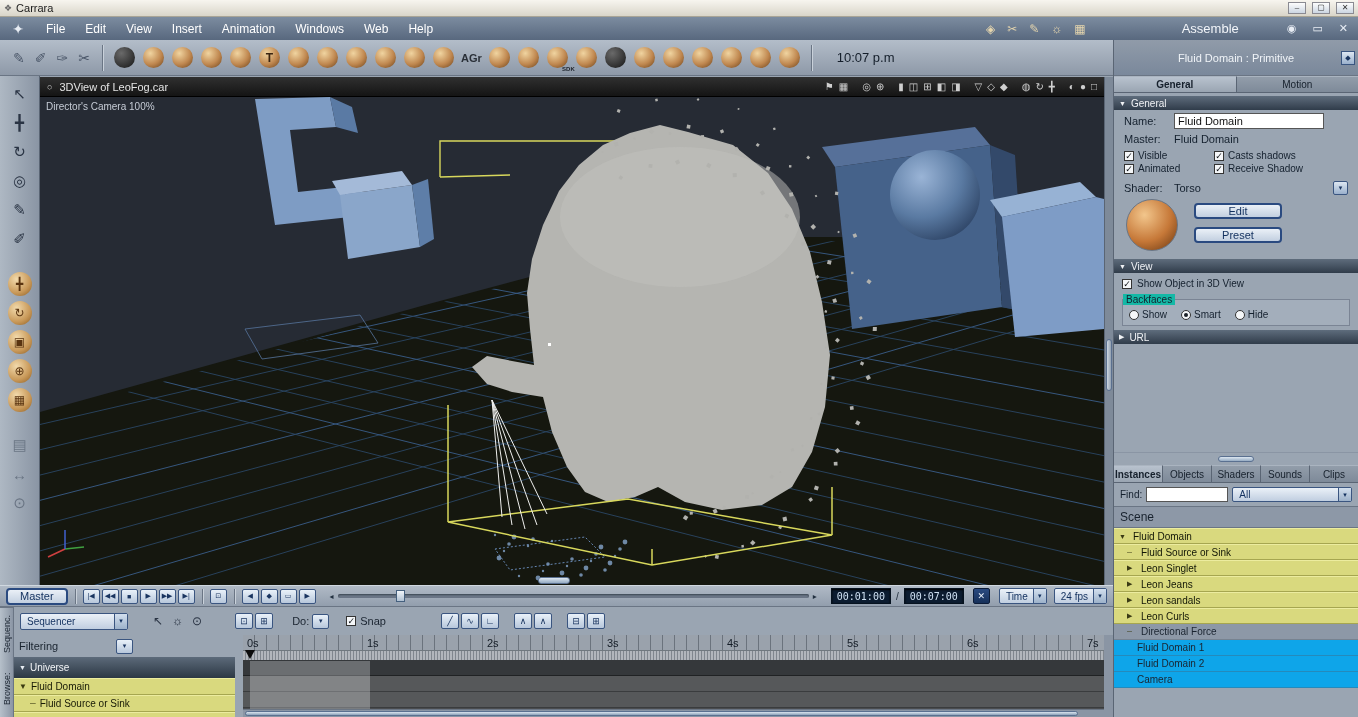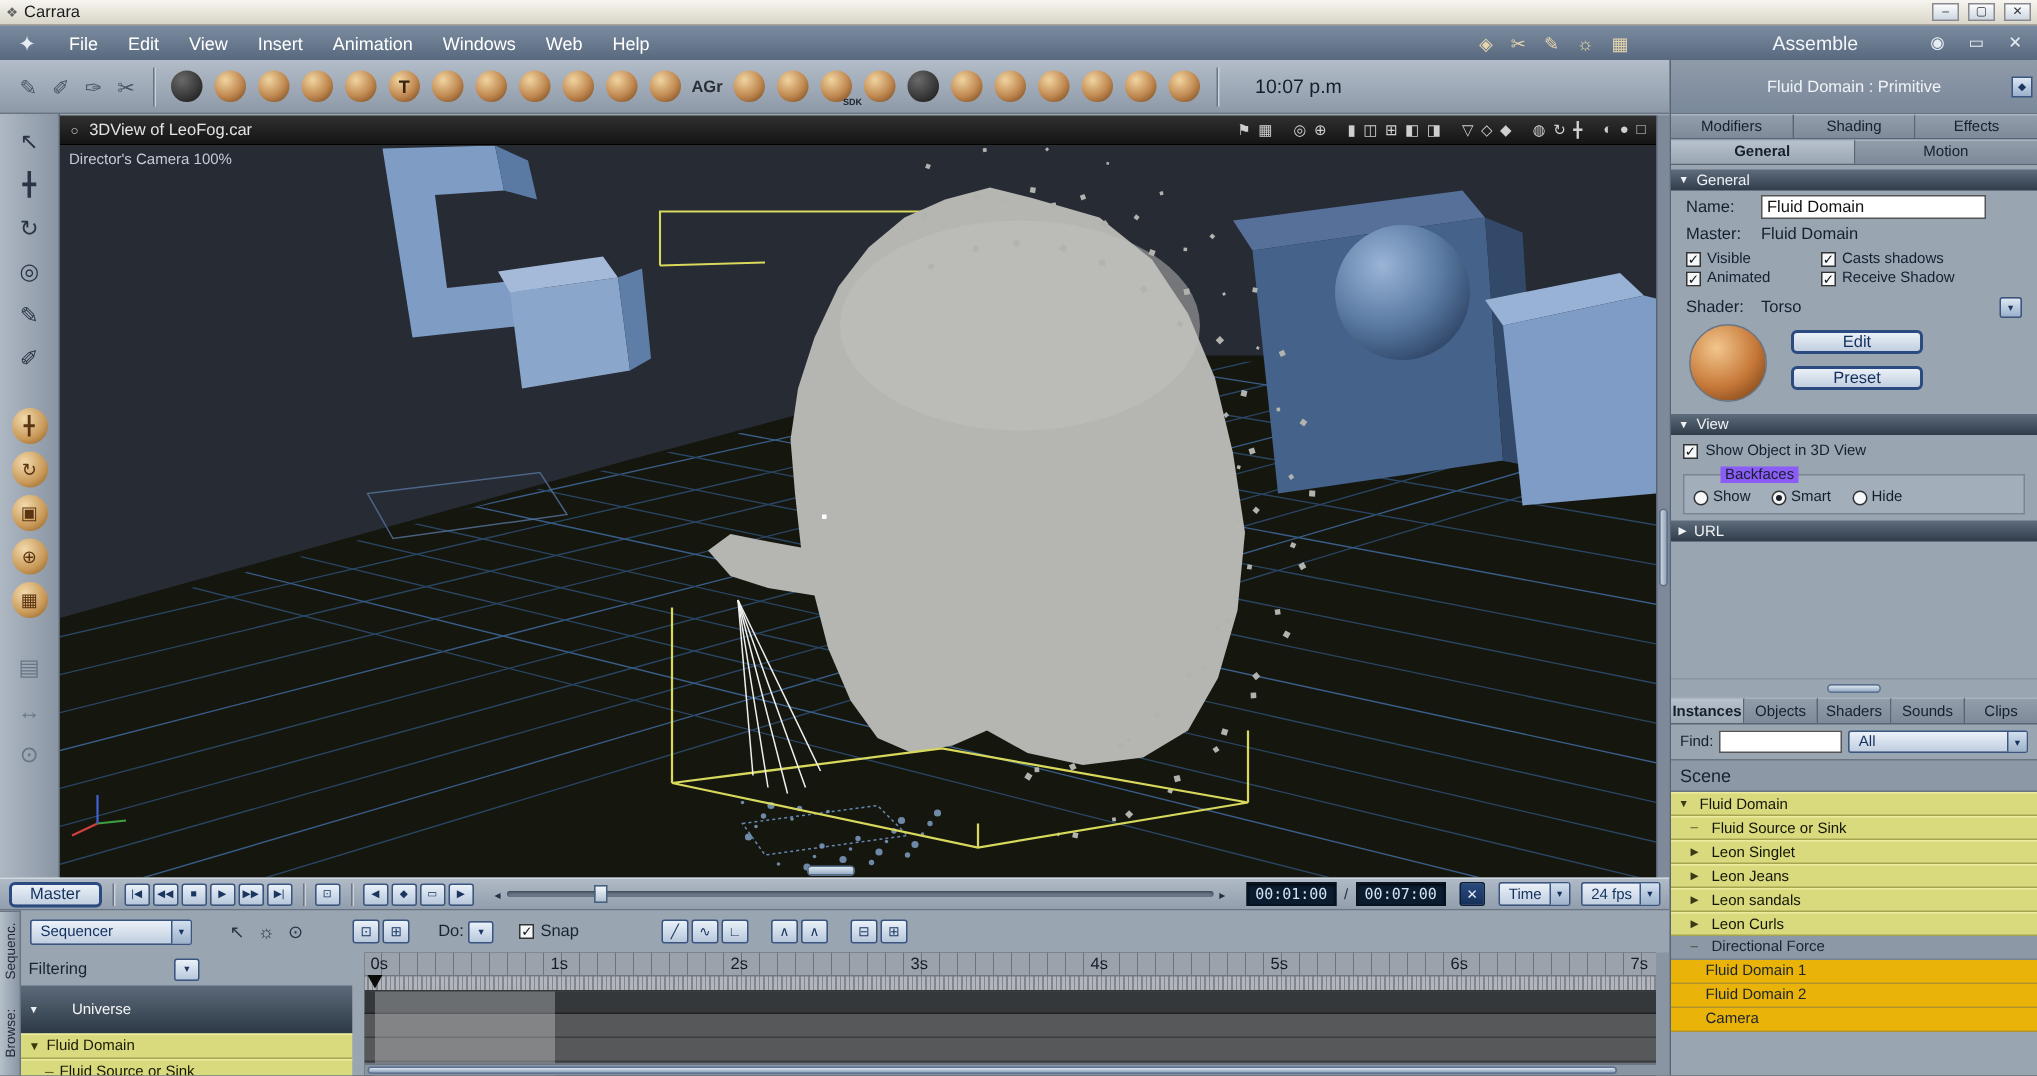--- a/index.html
+++ b/index.html
@@ -82,21 +82,21 @@
   .seq-tool{font-size:12px;color:#2a3444;}
   #seq-marker{display:flex;gap:2px;margin-left:30px;}
   #seq-do{margin-left:16px;font-size:11px;color:#1a2430;display:flex;align-items:center;gap:3px;}
   #seq-snap{margin-left:14px;display:flex;align-items:center;gap:4px;font-size:11px;color:#1a2430;}
   #seq-tween{display:flex;gap:2px;margin-left:52px;}
   #seq-nav{display:flex;gap:2px;margin-left:12px;}
   #seq-view{display:flex;gap:2px;margin-left:12px;}
   #seq-tree{position:absolute;left:14px;top:28px;width:221px;height:82px;overflow:hidden;}
   #filter-row{height:22px;display:flex;align-items:center;padding:0 5px;font-size:11px;color:#1a2430;}
   #filter-row .btn-blue{margin-left:58px;width:16px;}
-  .dark-row{height:32px;background:linear-gradient(#5c6a7a,#2c3844);color:#f4f6f8;font-size:10px;display:flex;align-items:center;padding:0 5px;gap:22px;}
+  .dark-row{height:21px;background:linear-gradient(#5c6a7a,#2c3844);color:#f4f6f8;font-size:10px;display:flex;align-items:center;padding:0 5px;gap:4px;}
   .dark-row .tri{font-size:7px;color:#e8eef4;}
   .yellow-row{height:17px;background:#d9d97e;border-top:1px solid #ecec9f;border-bottom:1px solid #a6a650;color:#181a06;font-size:10px;display:flex;align-items:center;padding:0 5px;gap:4px;}
   .yellow-row .marker{font-size:8px;color:#3a3a10;}
   .yellow-row.child{padding-left:16px;}
   #seq-partial{height:11px;background:#d9d97e;border-top:1px solid #ecec9f;}
   #timeline{position:absolute;left:243px;top:28px;width:861px;height:82px;background:#4a4c4f;overflow:hidden;}
   #seq-ruler{position:absolute;left:0;top:0;right:0;height:16px;background:#9aa2ac;border-bottom:1px solid #70787f;background-image:repeating-linear-gradient(90deg,transparent 0 11px,rgba(50,58,68,0.45) 11px 12px);}
   #seq-ruler .lbl{position:absolute;top:2px;font-size:11px;color:#141c26;}
   #seq-ticks{position:absolute;left:0;top:16px;right:0;height:10px;background:repeating-linear-gradient(90deg,#b2b6bc 0 2px,#80868e 2px 3px);border-bottom:1px solid #35383b;}
   #track-universe{position:absolute;left:0;top:26px;right:0;height:15px;background:#35383b;border-bottom:1px solid #202224;}
@@ -123,41 +123,41 @@
   #cb-grid{display:grid;grid-template-columns:86px 1fr;gap:2px 4px;padding:4px 10px;font-size:10px;color:#14202e;}
   .cb-item{display:flex;align-items:center;gap:4px;}
   .cb{width:10px;height:10px;background:#f5f7f9;border:1px solid #333;font-size:9px;line-height:9px;text-align:center;color:#101418;flex:none;}
   #shader-row .chev-btn{margin-left:auto;width:15px;height:14px;border:1px solid #3a5580;background:linear-gradient(#dde7f2,#9ab0cc);font-size:7px;color:#1a3560;display:flex;align-items:center;justify-content:center;border-radius:2px;}
   #thumb-row{display:flex;align-items:flex-start;gap:16px;padding:3px 12px 5px;}
   #shader-thumb{width:52px;height:52px;border-radius:50%;background:radial-gradient(circle at 35% 30%,#f2c68c,#c67838 55%,#663510);border:1px solid #6a7584;flex:none;}
   #thumb-btns{display:flex;flex-direction:column;gap:8px;padding-top:4px;}
   #thumb-btns .carr-btn{width:88px;height:16px;}
   .cb-row{display:flex;align-items:center;gap:5px;padding:5px 8px 2px;font-size:10px;color:#14202e;}
   #backfaces{border:1px solid #7a8494;background:#a3aebb;margin:8px 8px 4px;padding:9px 6px 5px;position:relative;display:flex;gap:14px;font-size:10px;color:#14202e;}
-  #backfaces .legend{position:absolute;top:-6px;left:24px;background:#8b5cf6;padding:0 3px;font-size:10px;}
+  #backfaces .legend{position:absolute;top:-6px;left:0;background:#14b8a6;padding:0 3px;font-size:10px;}
   .radio-item{display:flex;align-items:center;gap:3px;}
   .radio{width:10px;height:10px;border-radius:50%;background:#f5f7f9;border:1px solid #333;position:relative;flex:none;}
   .radio.sel::after{content:"";position:absolute;inset:2px;background:#1a2028;border-radius:50%;}
 
   
   #rp-bottom{position:absolute;left:0;right:0;top:412px;bottom:0;}
   #rp-splitter{height:13px;display:flex;align-items:center;justify-content:center;border-top:1px solid #8a95a4;}
   .pill{width:36px;height:6px;border-radius:3px;background:linear-gradient(#dde7f1,#95abc3);border:1px solid #5a7090;}
   #browser-tabs .tab{font-size:10px;height:17px;}
   #find-row{display:flex;align-items:center;gap:4px;padding:4px 6px;font-size:10px;color:#14202e;}
   #find-input{width:82px;height:15px;}
   #find-row .dd{flex:1;height:15px;}
   #scene-label{font-size:12px;color:#18222e;padding:3px 6px;background:#8d98a7;border-top:1px solid #6a7584;border-bottom:1px solid #6a7584;}
   #scene-tree{background:#9aa5b2;}
   .trow{height:16px;display:flex;align-items:center;font-size:10px;color:#121606;padding-left:5px;gap:4px;border-bottom:1px solid rgba(80,90,104,0.35);}
   .trow .marker{font-size:7px;width:10px;color:#3a3a14;flex:none;}
   .trow.selected,.trow.selected-child{background:#d9d97e;border-top:1px solid #ecec9f;border-bottom:1px solid #a6a650;}
   .trow.selected-child{padding-left:13px;}
   .trow.child{background:#8d98a7;color:#1a2430;padding-left:13px;}
-  .trow.plain{background:#eab308;color:#1a2430;padding-left:9px;}
+  .trow.plain{background:#0ea5e9;color:#1a2430;padding-left:9px;}
 </style>
 </head>
 <body>
 
 <div id="app">
 
   <div id="titlebar" class="abs">
     <span class="app-icon">❖</span>
     <span>Carrara</span>
     <span class="spacer"></span>
@@ -623,25 +623,20 @@
       </div>
     </div>
     <div id="timeline-edge"></div>
   </div>
 
   <div id="rpanel" class="abs">
     <div id="rp-header">
       <span>Fluid Domain : Primitive</span>
       <div id="rp-collapse">◆</div>
     </div>
-    <div class="tabs" id="prop-tabs">
-        <div class="tab">Modifiers</div>
-        <div class="tab">Shading</div>
-        <div class="tab">Effects</div>
-      </div>
     <div class="tabs" id="sub-tabs">
         <div class="tab active">General</div>
         <div class="tab">Motion</div>
       </div>
 
     <div class="sec-header">
       <span class="tri">▼</span>
       <span>General</span>
     </div>
     <div class="frow">

